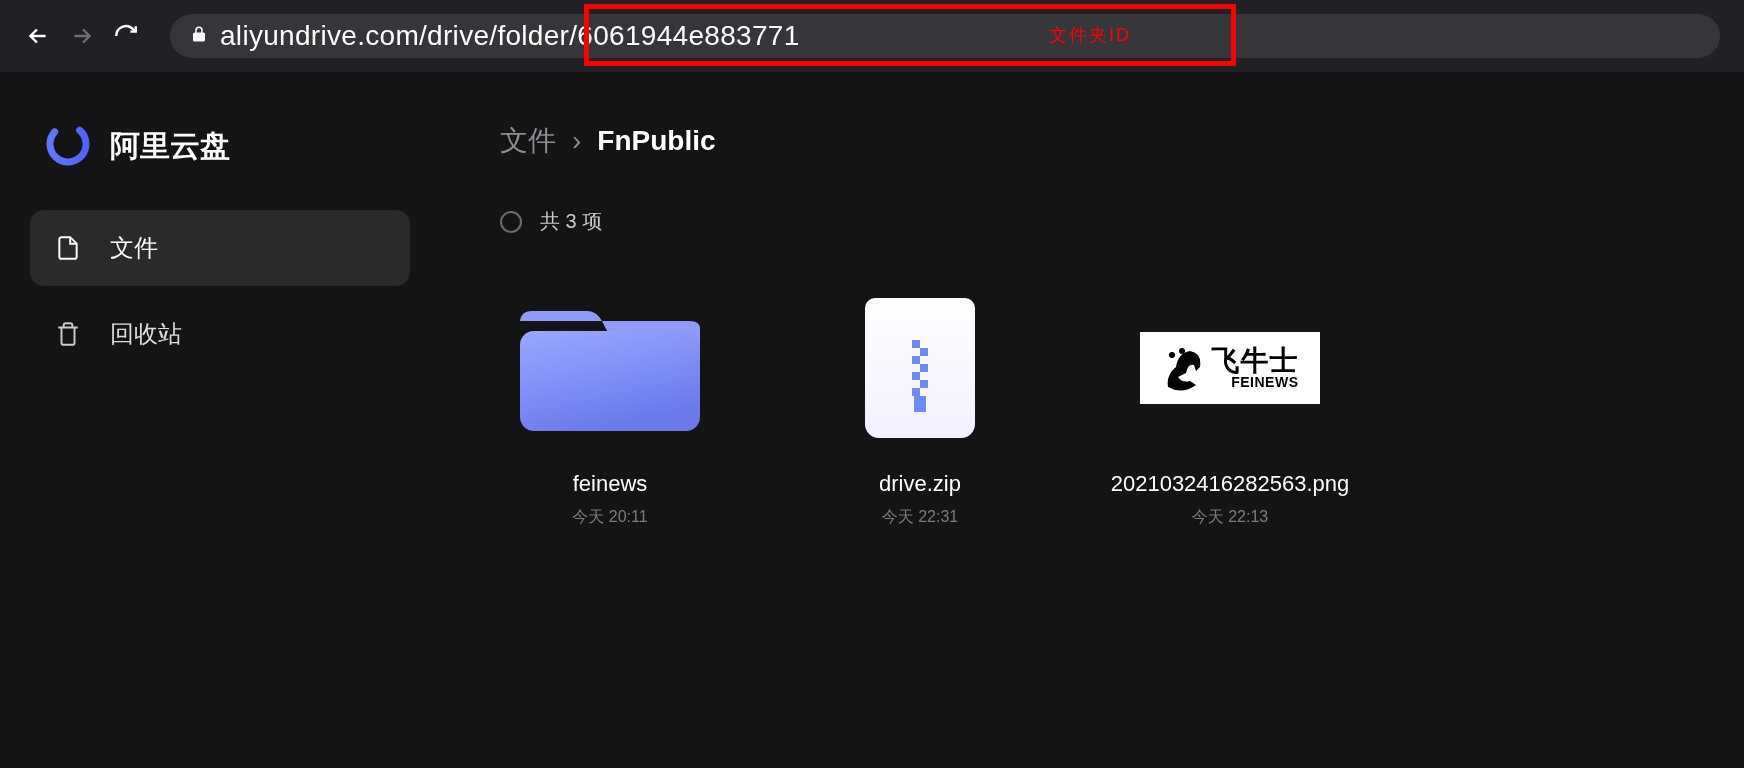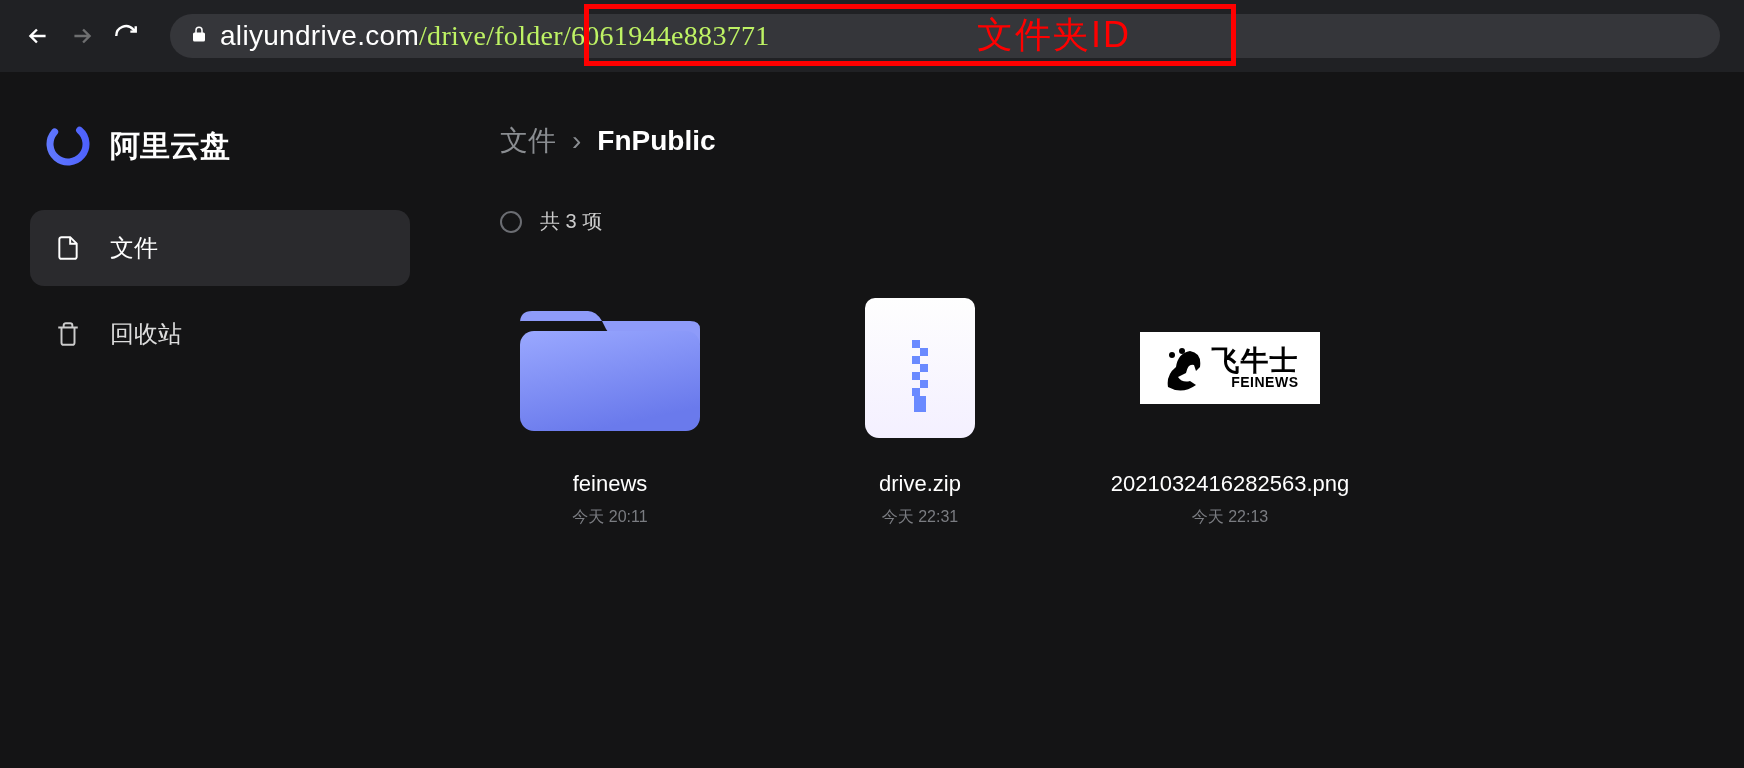--- a/index.html
+++ b/index.html
@@ -42,37 +42,37 @@
       gap: 12px;
       margin-left: 14px;
     }
     .url-text {
       font-size: 28px;
       letter-spacing: 0.3px;
       display: flex;
       align-items: baseline;
     }
     .url-host { color: #fff; }
-    .url-path { color: #bef264; font-family: Liberation Serif, serif; }
+    .url-path { color: #ffffff; }
     .annotation-box {
       position: absolute;
       top: 4px;
       left: 584px;
       width: 652px;
       height: 62px;
       border: 5px solid #ff0000;
       pointer-events: none;
       display: flex;
       align-items: center;
       justify-content: flex-end;
       padding-right: 100px;
     }
     .annotation-label {
       color: #ff0000;
-      font-size: 36px;
+      font-size: 18px;
       font-weight: 400;
       letter-spacing: 2px;
     }
     .app {
       display: flex;
       height: calc(100% - 72px);
       background: #141415;
     }
     .sidebar {
       width: 440px;

